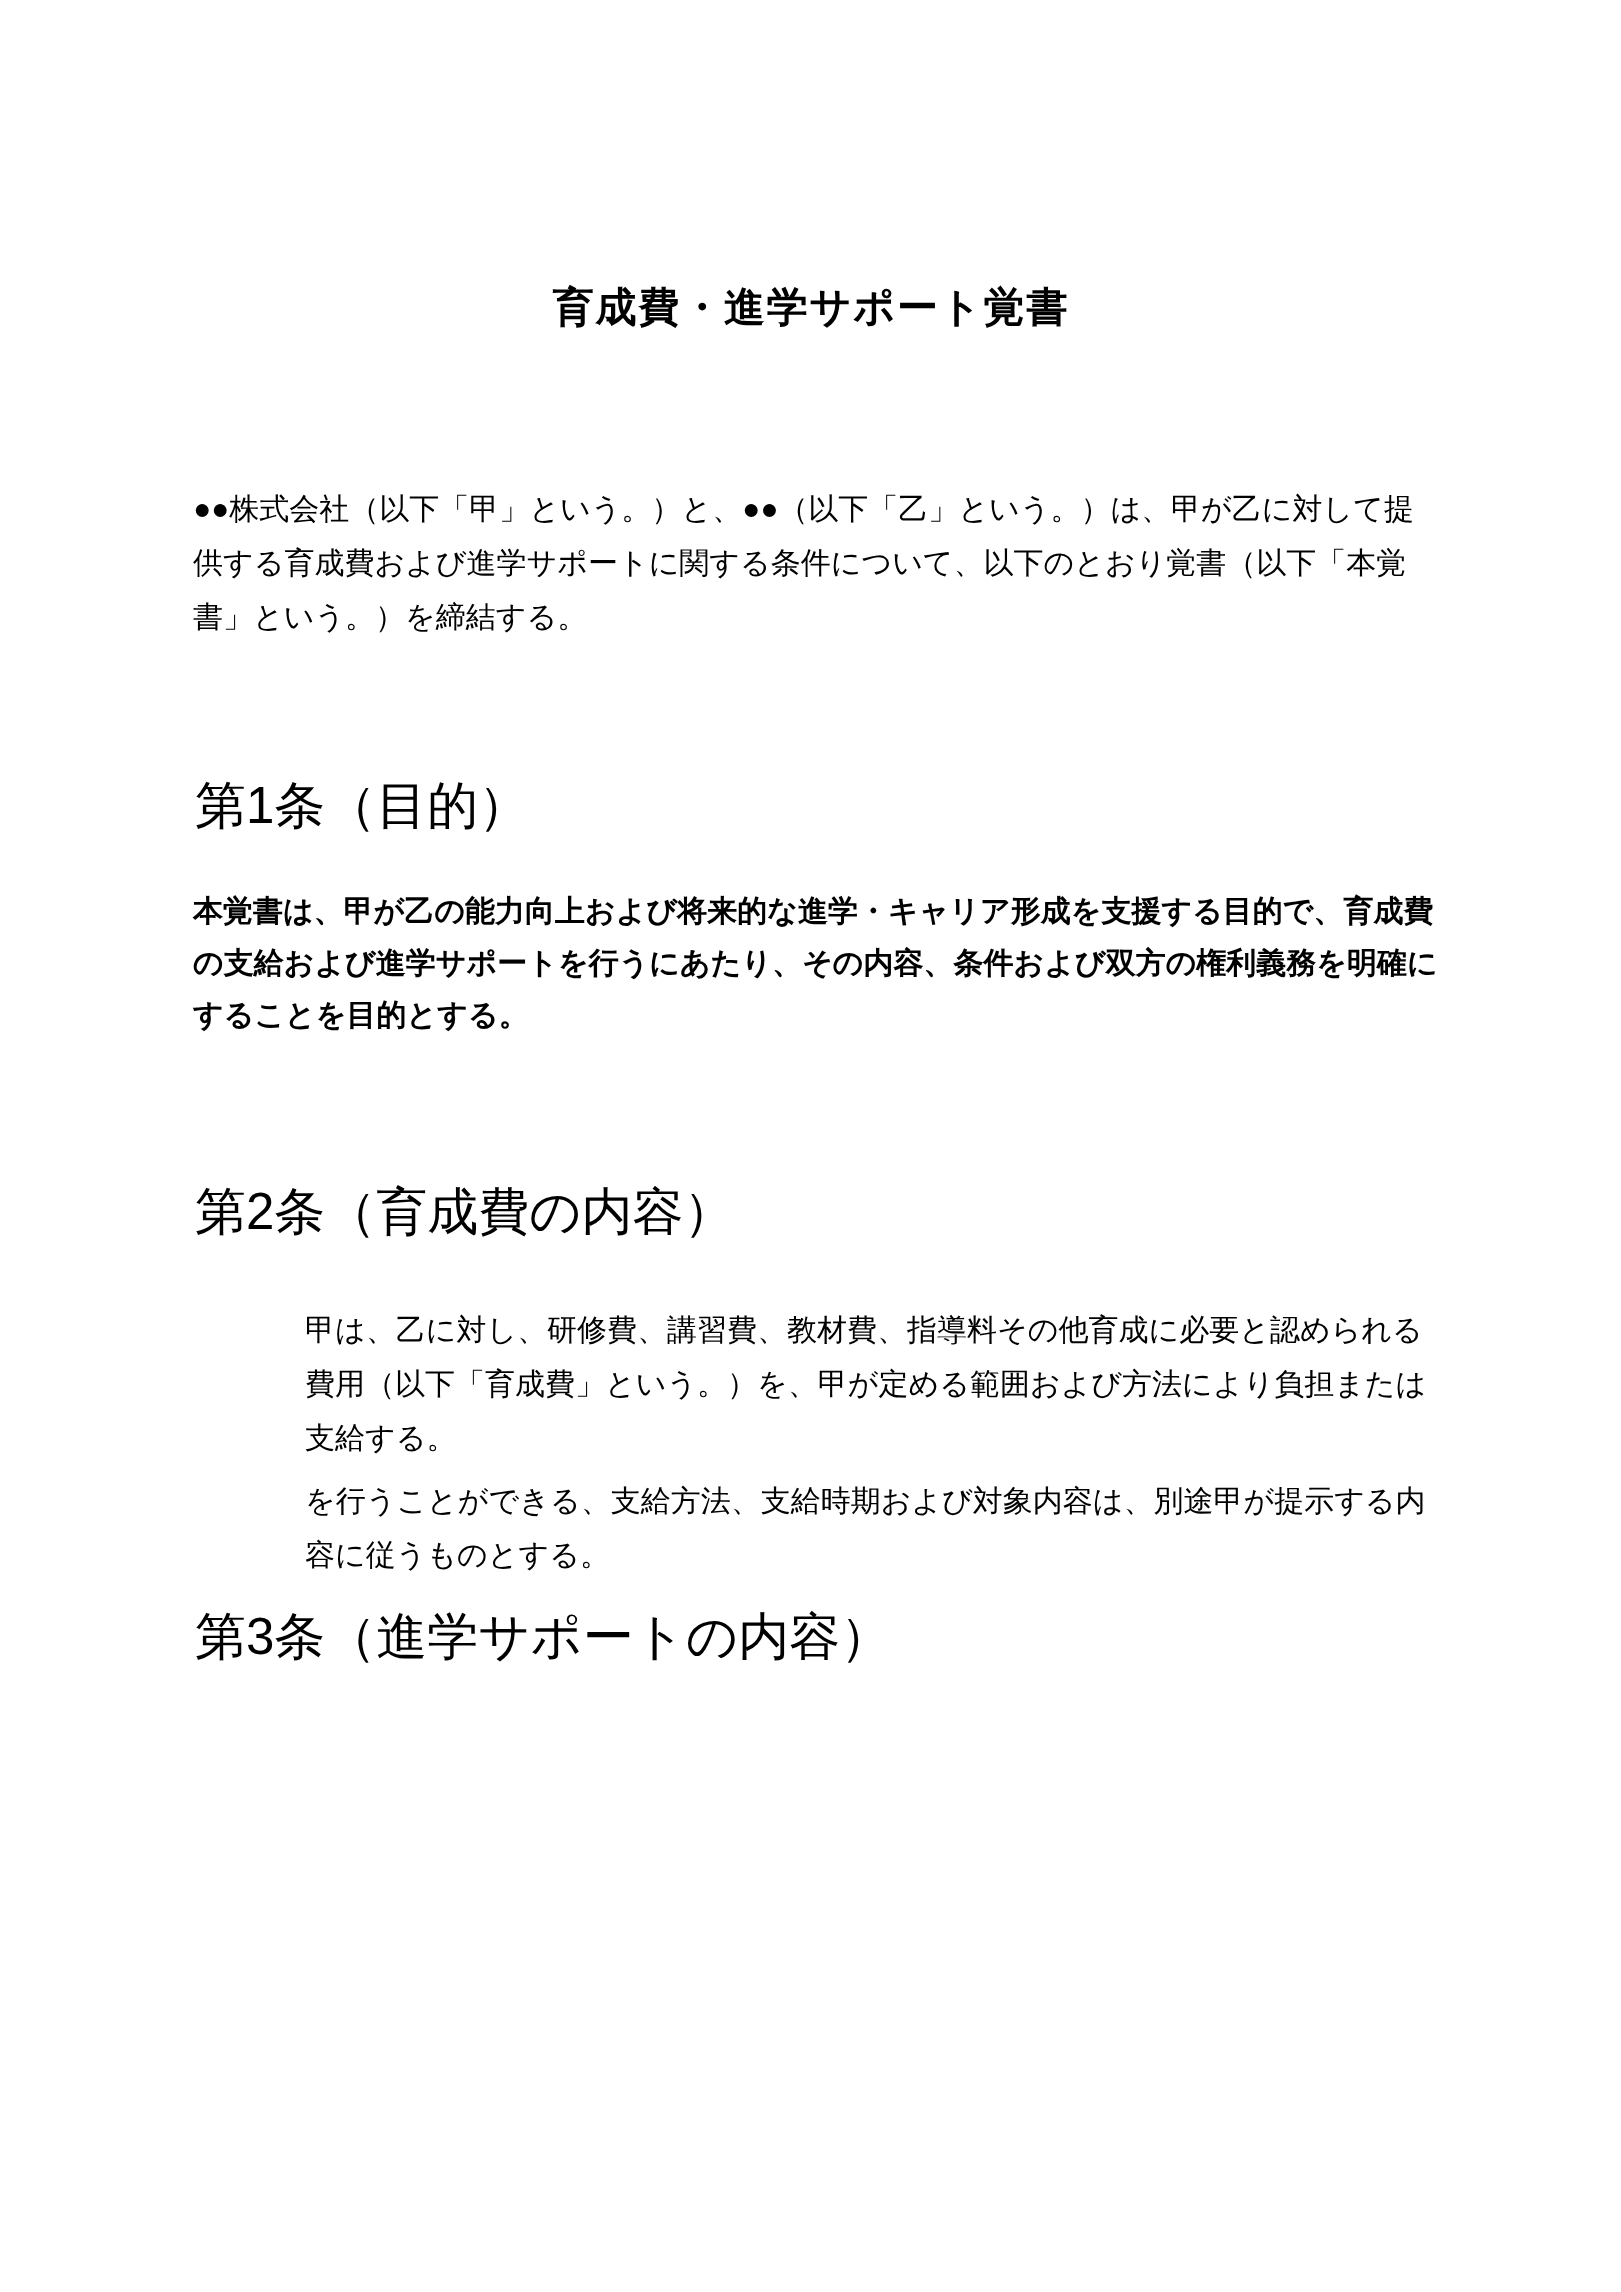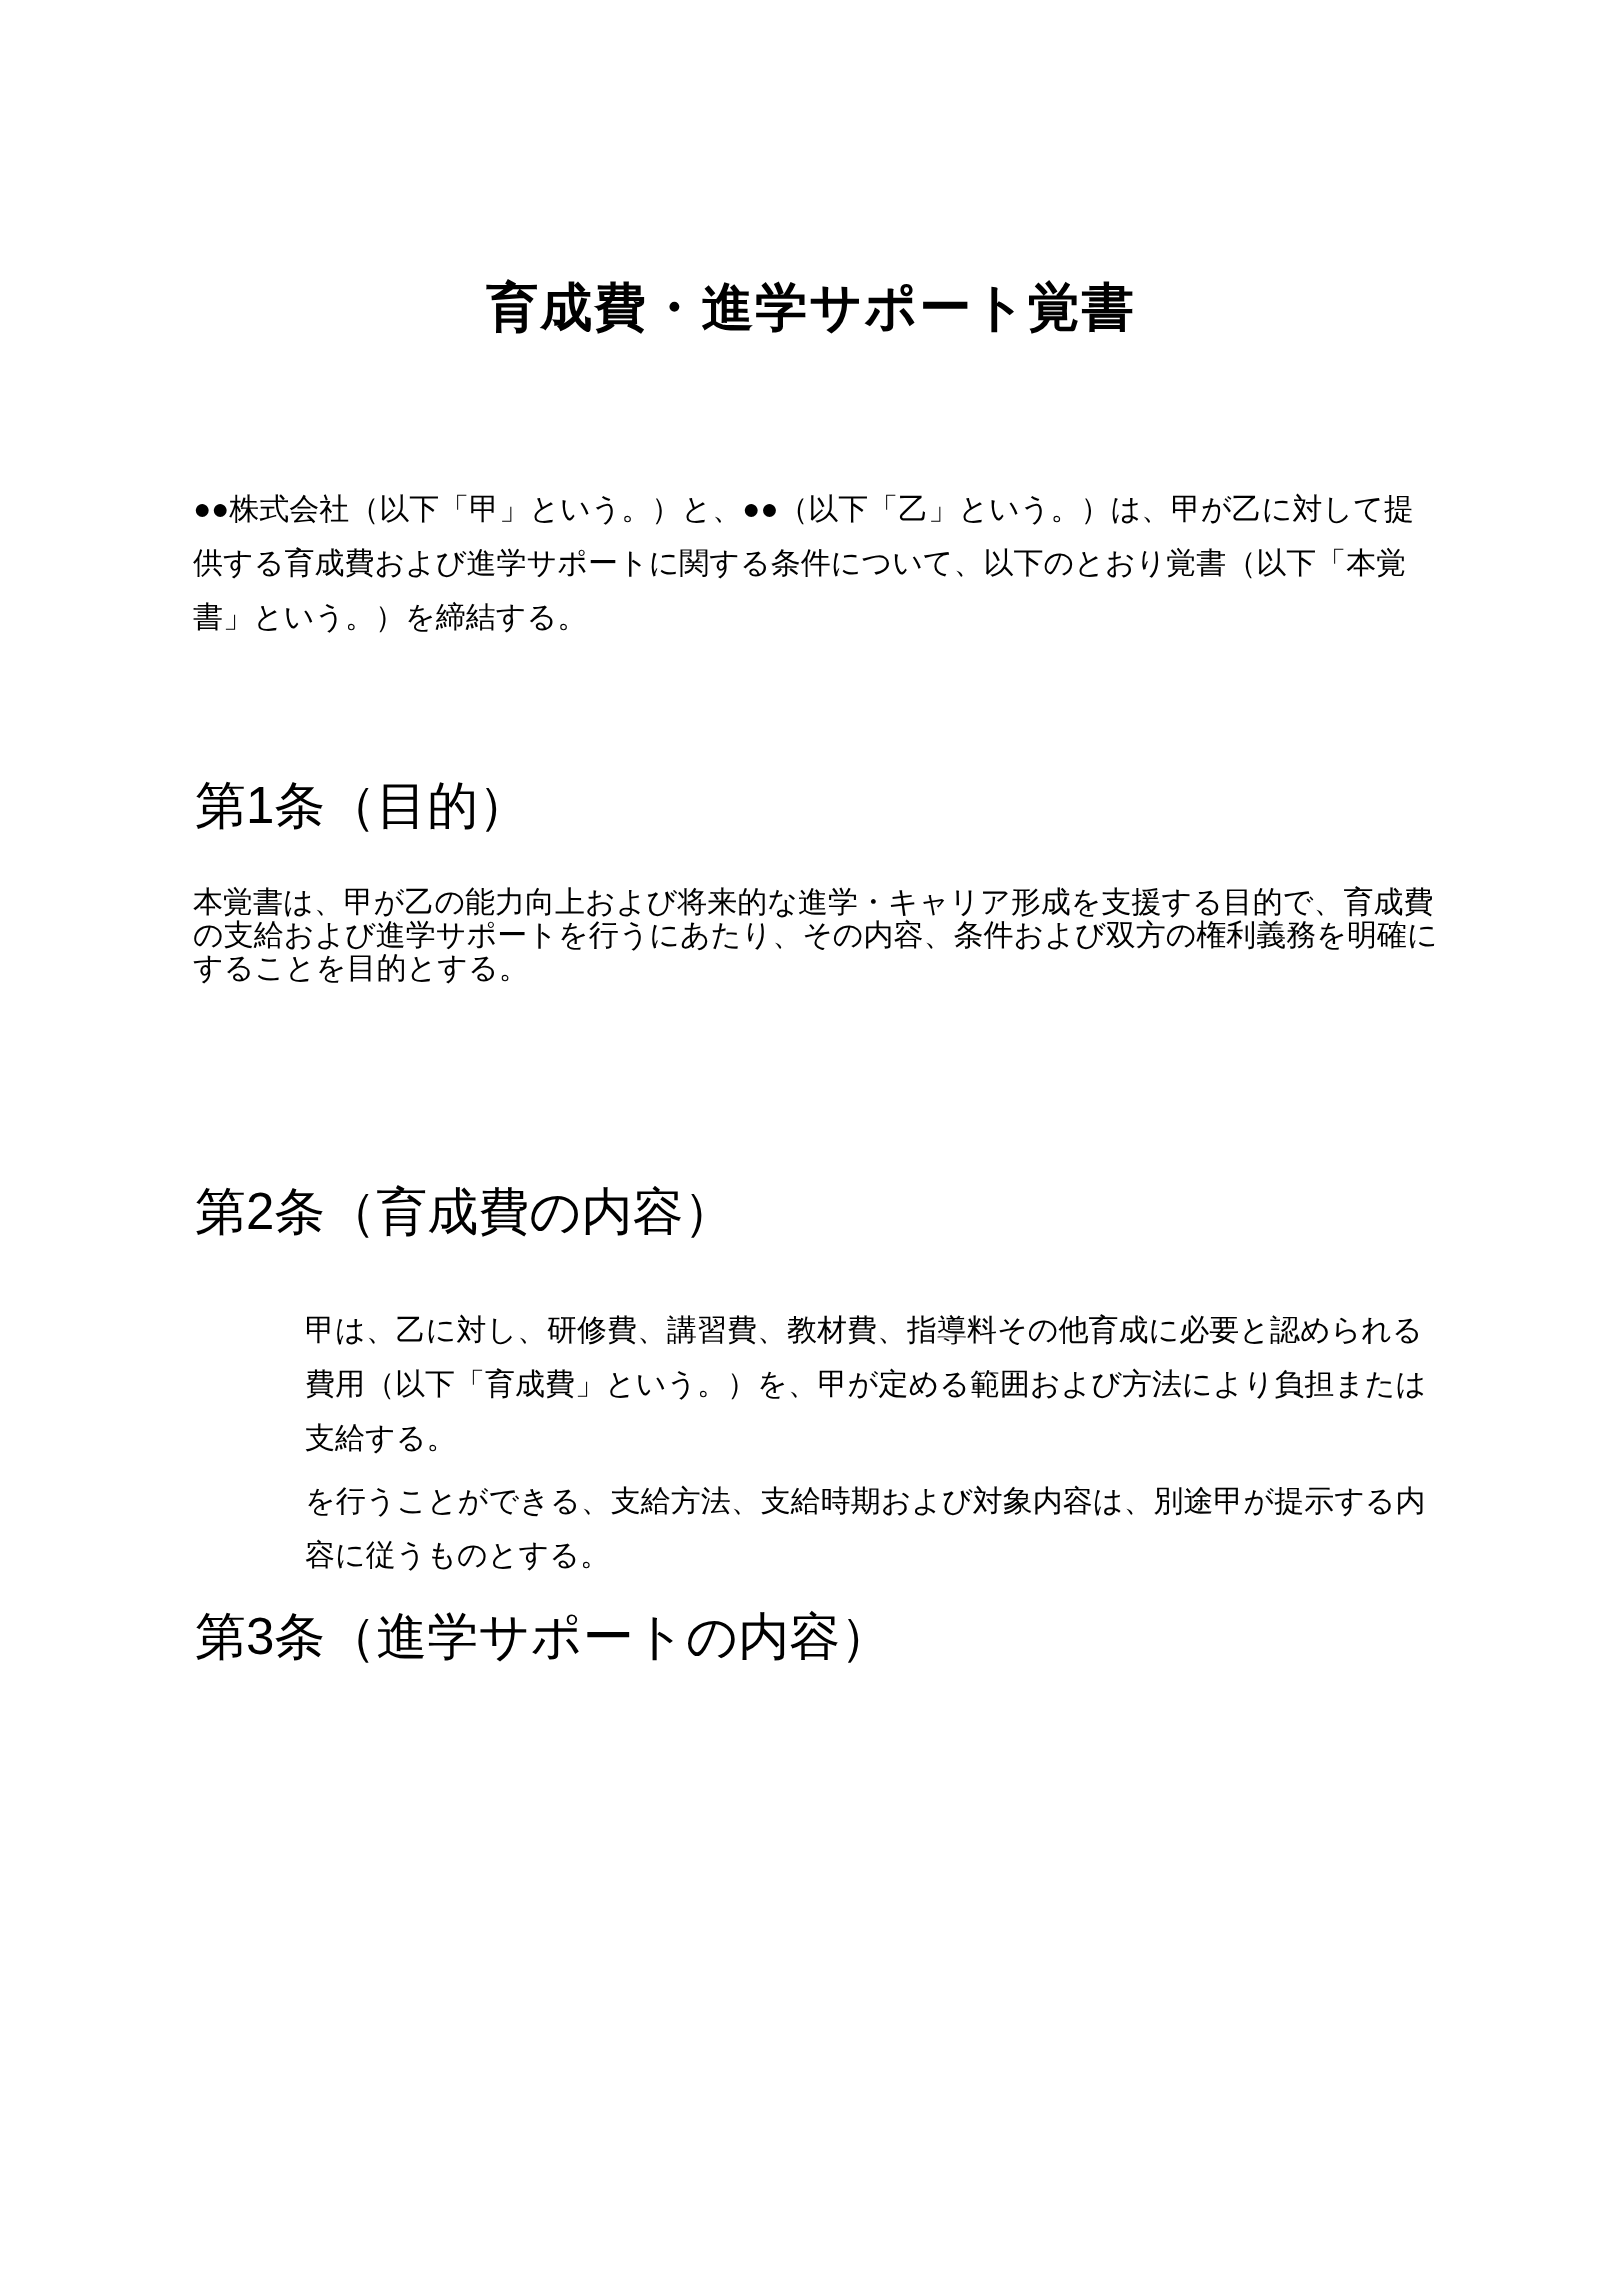--- a/index.html
+++ b/index.html
@@ -15,21 +15,21 @@
     color: #000000;
     font-family: "Liberation Sans", "DejaVu Sans", sans-serif;
     overflow: hidden;
   }
   .doc-title {
     position: absolute;
     left: 0;
     top: 278px;
     width: 1622px;
     text-align: center;
-    font-size: 52px;
+    font-size: 41px;
     font-weight: 700;
     line-height: 59px;
     letter-spacing: 1.8px;
     white-space: nowrap;
   }
   .para {
     position: absolute;
     font-size: 30px;
     line-height: 54px;
     word-break: break-all;
@@ -50,21 +50,22 @@
     white-space: nowrap;
   }
   .h-a1 { top: 781px; }
   .h-a2 { top: 1187px; }
   .h-a3 { top: 1612px; }
   .h-a4 { top: 1990px; }
   .a1-body {
     left: 193px;
     top: 885px;
     width: 1247px;
-    line-height: 33px;
+    line-height: 52px;
+    font-weight: bold;
   }
   .indent-body {
     left: 296px;
     width: 1151px;
   }
   .a2-body { top: 1294px; }
   .a3-body { top: 1721px; }
   .indent-body .item {
     margin: 9px;
     padding: 0;

